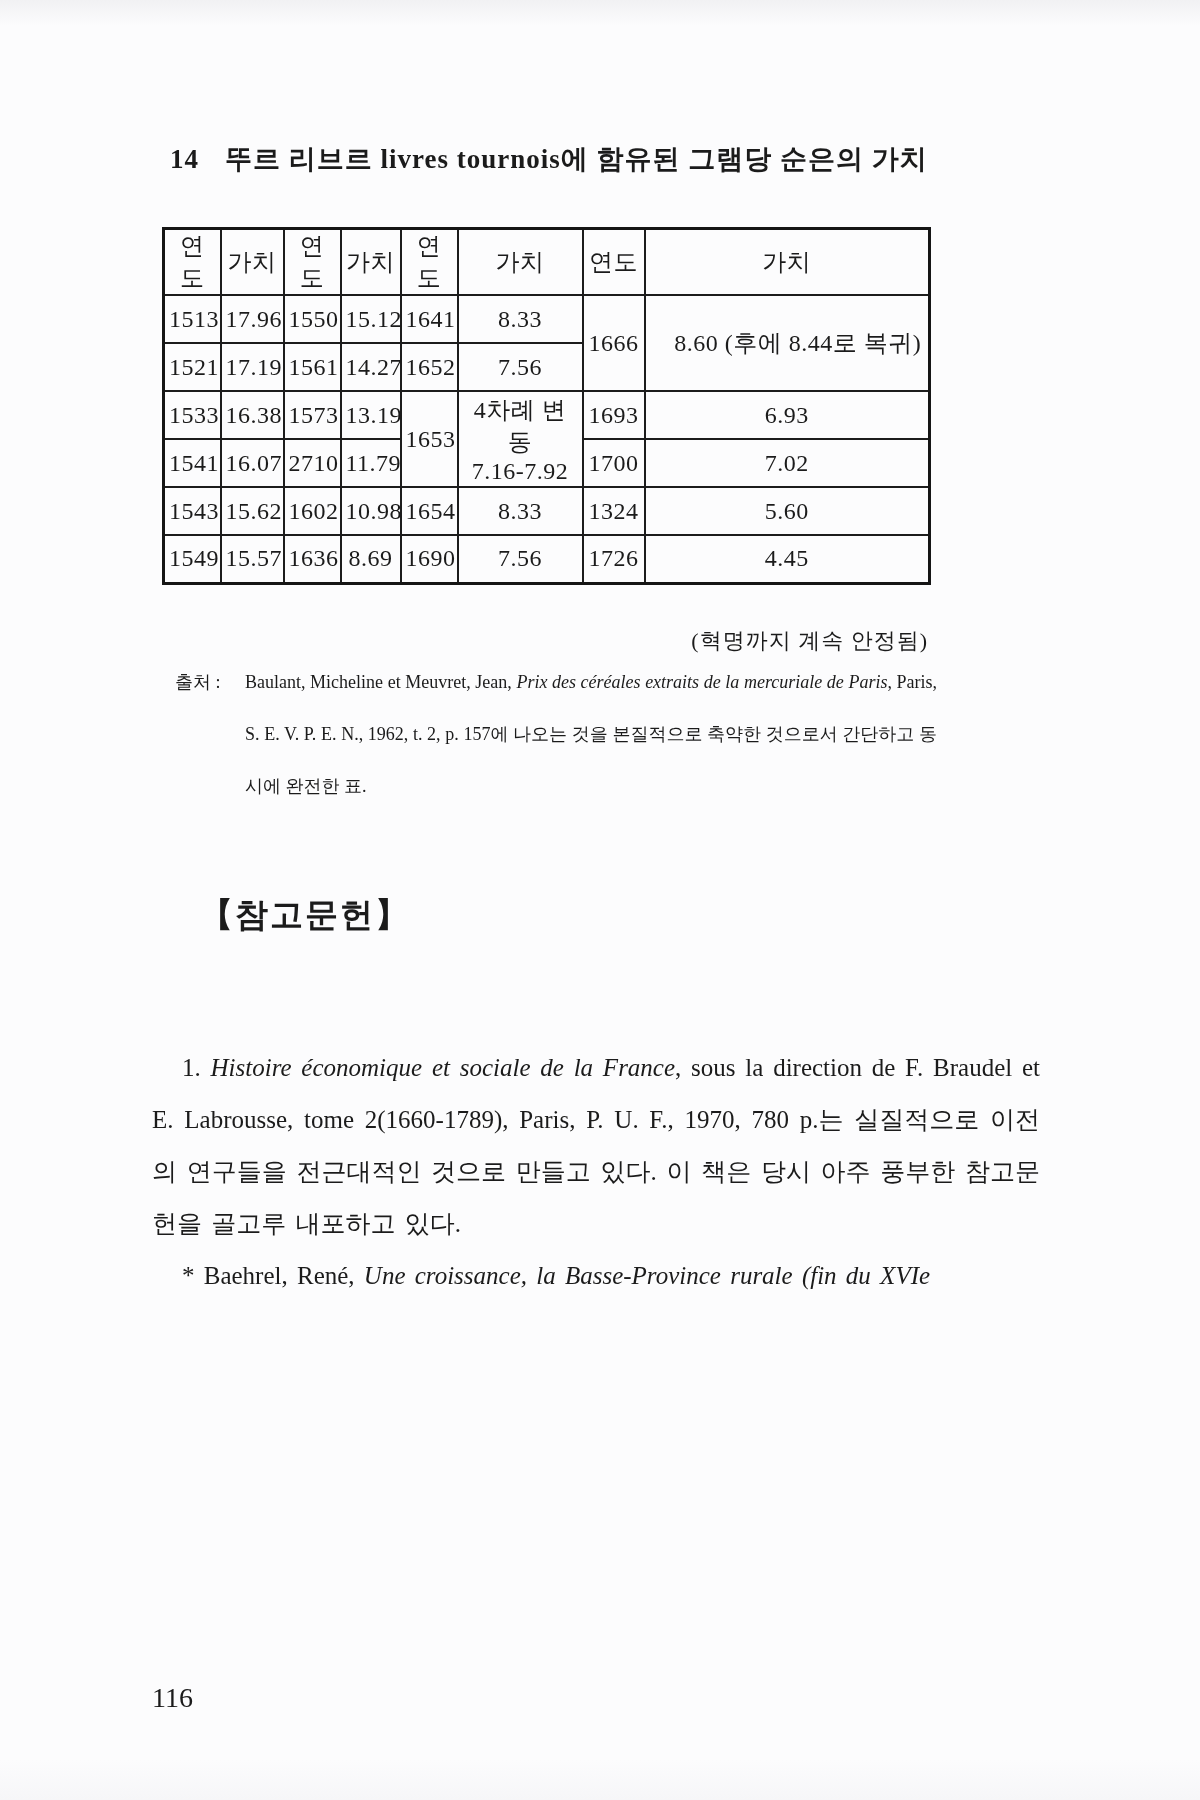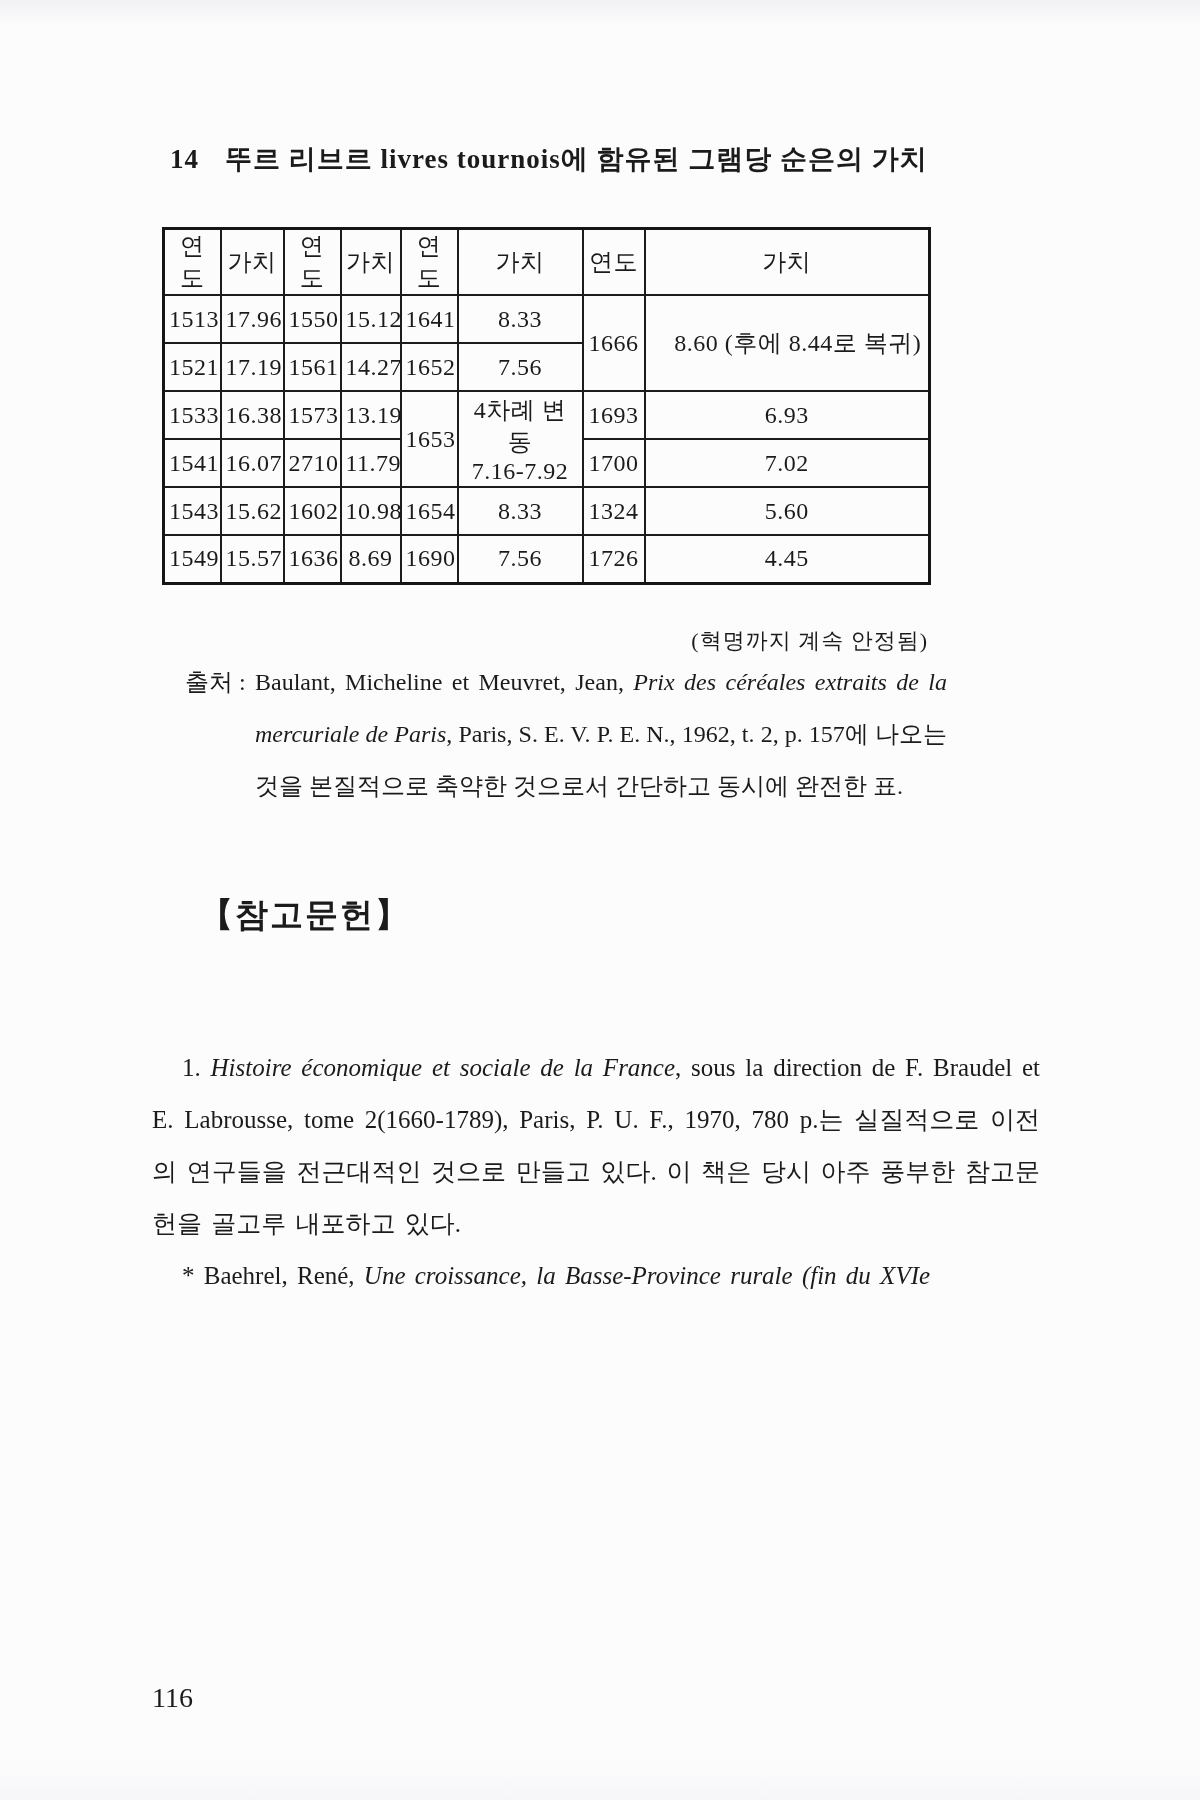--- a/index.html
+++ b/index.html
@@ -27,22 +27,22 @@
     letter-spacing:0.5px;
   }
   table.values thead tr { height:40px; }
   table.values tbody tr { height:48px; }
   table.values td.left { text-align:center; padding-left:26px; }
 
   .table-note { position:absolute; left:162px; top:588px; width:766px;
                 text-align:right; font-size:22px; letter-spacing:1px;margin-top:38px; }
 
   
-  .citation { position:absolute; left:185px; top:656px; width:762px;
-              font-size:24px; line-height:52px; text-align:justify;
+  .citation { position:absolute; left:175px; top:656px; width:762px;
+              font-size:18px; line-height:52px; text-align:justify;
               padding-left:70px; box-sizing:border-box; }
   .cit-label { position:absolute; left:0; top:0; }
 
   
   .ref-heading { position:absolute; left:200px; top:893px; margin:0;
                  font-size:33px; font-weight:700; letter-spacing:2px; }
 
   
   .body-text { position:absolute; left:152px; top:1042px; width:888px;
                font-size:25px; line-height:52px; text-align:justify;

